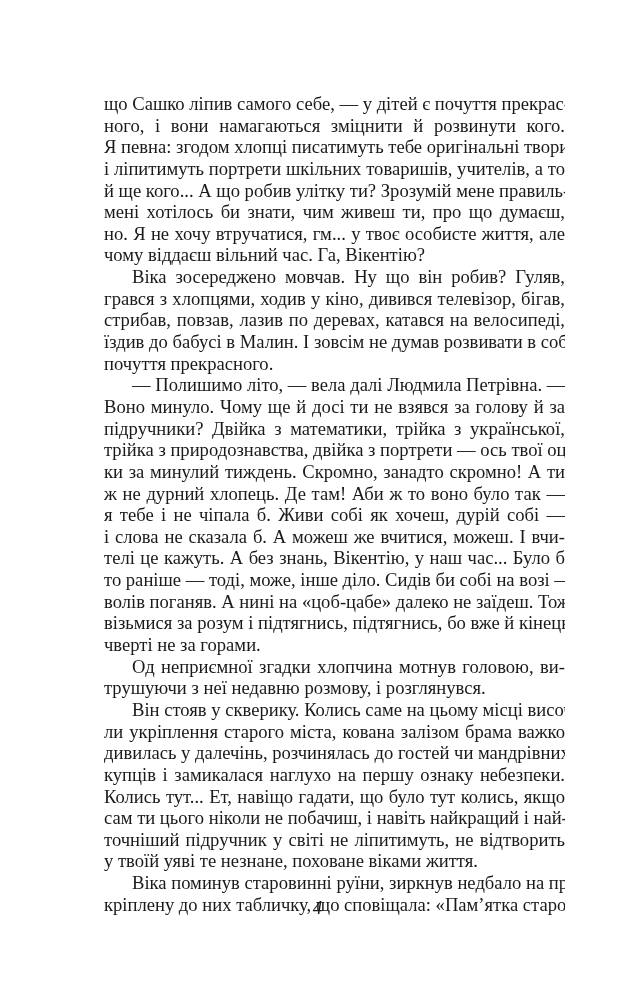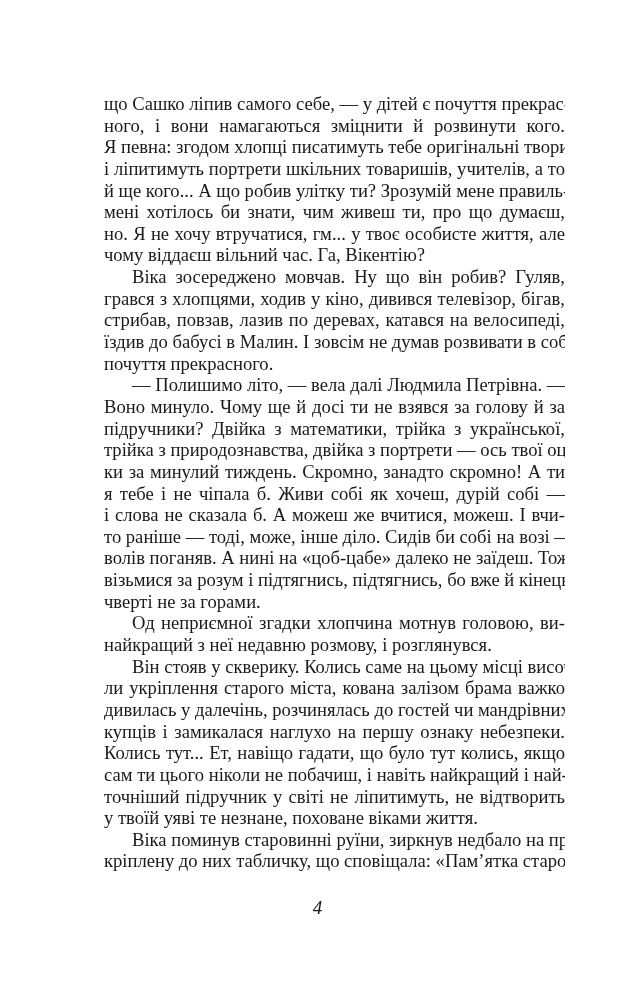--- a/index.html
+++ b/index.html
@@ -71,30 +71,32 @@
       <span class="line">стрибав, повзав, лазив по деревах, катався на велосипеді,</span>
       <span class="line">їздив до бабусі в Малин. І зовсім не думав розвивати в собі</span>
       <span class="line last">почуття прекрасного.</span>
     </div>
     <div class="para">
       <span class="line indent">— Полишимо літо, — вела далі Людмила Петрівна. —</span>
       <span class="line">Воно минуло. Чому ще й досі ти не взявся за голову й за</span>
       <span class="line">підручники? Двійка з математики, трійка з української,</span>
       <span class="line">трійка з природознавства, двійка з портрети — ось твої оцін-</span>
       <span class="line">ки за минулий тиждень. Скромно, занадто скромно! А ти</span>
+      <span class="line">ж не дурний хлопець. Де там! Аби ж то воно було так —</span>
       <span class="line">я тебе і не чіпала б. Живи собі як хочеш, дурій собі —</span>
       <span class="line">і слова не сказала б. А можеш же вчитися, можеш. І вчи-</span>
+      <span class="line">телі це кажуть. А без знань, Вікентію, у наш час... Було б</span>
       <span class="line">то раніше — тоді, може, інше діло. Сидів би собі на возі —</span>
       <span class="line">волів поганяв. А нині на «цоб-цабе» далеко не заїдеш. Тож</span>
       <span class="line">візьмися за розум і підтягнись, підтягнись, бо вже й кінець</span>
       <span class="line last">чверті не за горами.</span>
     </div>
     <div class="para">
       <span class="line indent">Од неприємної згадки хлопчина мотнув головою, ви-</span>
-      <span class="line last">найкращий з неї недавню розмову, і розглянувся.</span>
+      <span class="line last">трушуючи з неї недавню розмову, і розглянувся.</span>
     </div>
     <div class="para">
       <span class="line indent">Він стояв у скверику. Колись саме на цьому місці височі-</span>
       <span class="line">ли укріплення старого міста, кована залізом брама важко</span>
       <span class="line">дивилась у далечінь, розчинялась до гостей чи мандрівних</span>
       <span class="line">купців і замикалася наглухо на першу ознаку небезпеки.</span>
       <span class="line">Колись тут... Ет, навіщо гадати, що було тут колись, якщо</span>
       <span class="line">сам ти цього ніколи не побачиш, і навіть найкращий і най-</span>
       <span class="line">точніший підручник у світі не ліпитимуть, не відтворить</span>
       <span class="line last">у твоїй уяві те незнане, поховане віками життя.</span>

